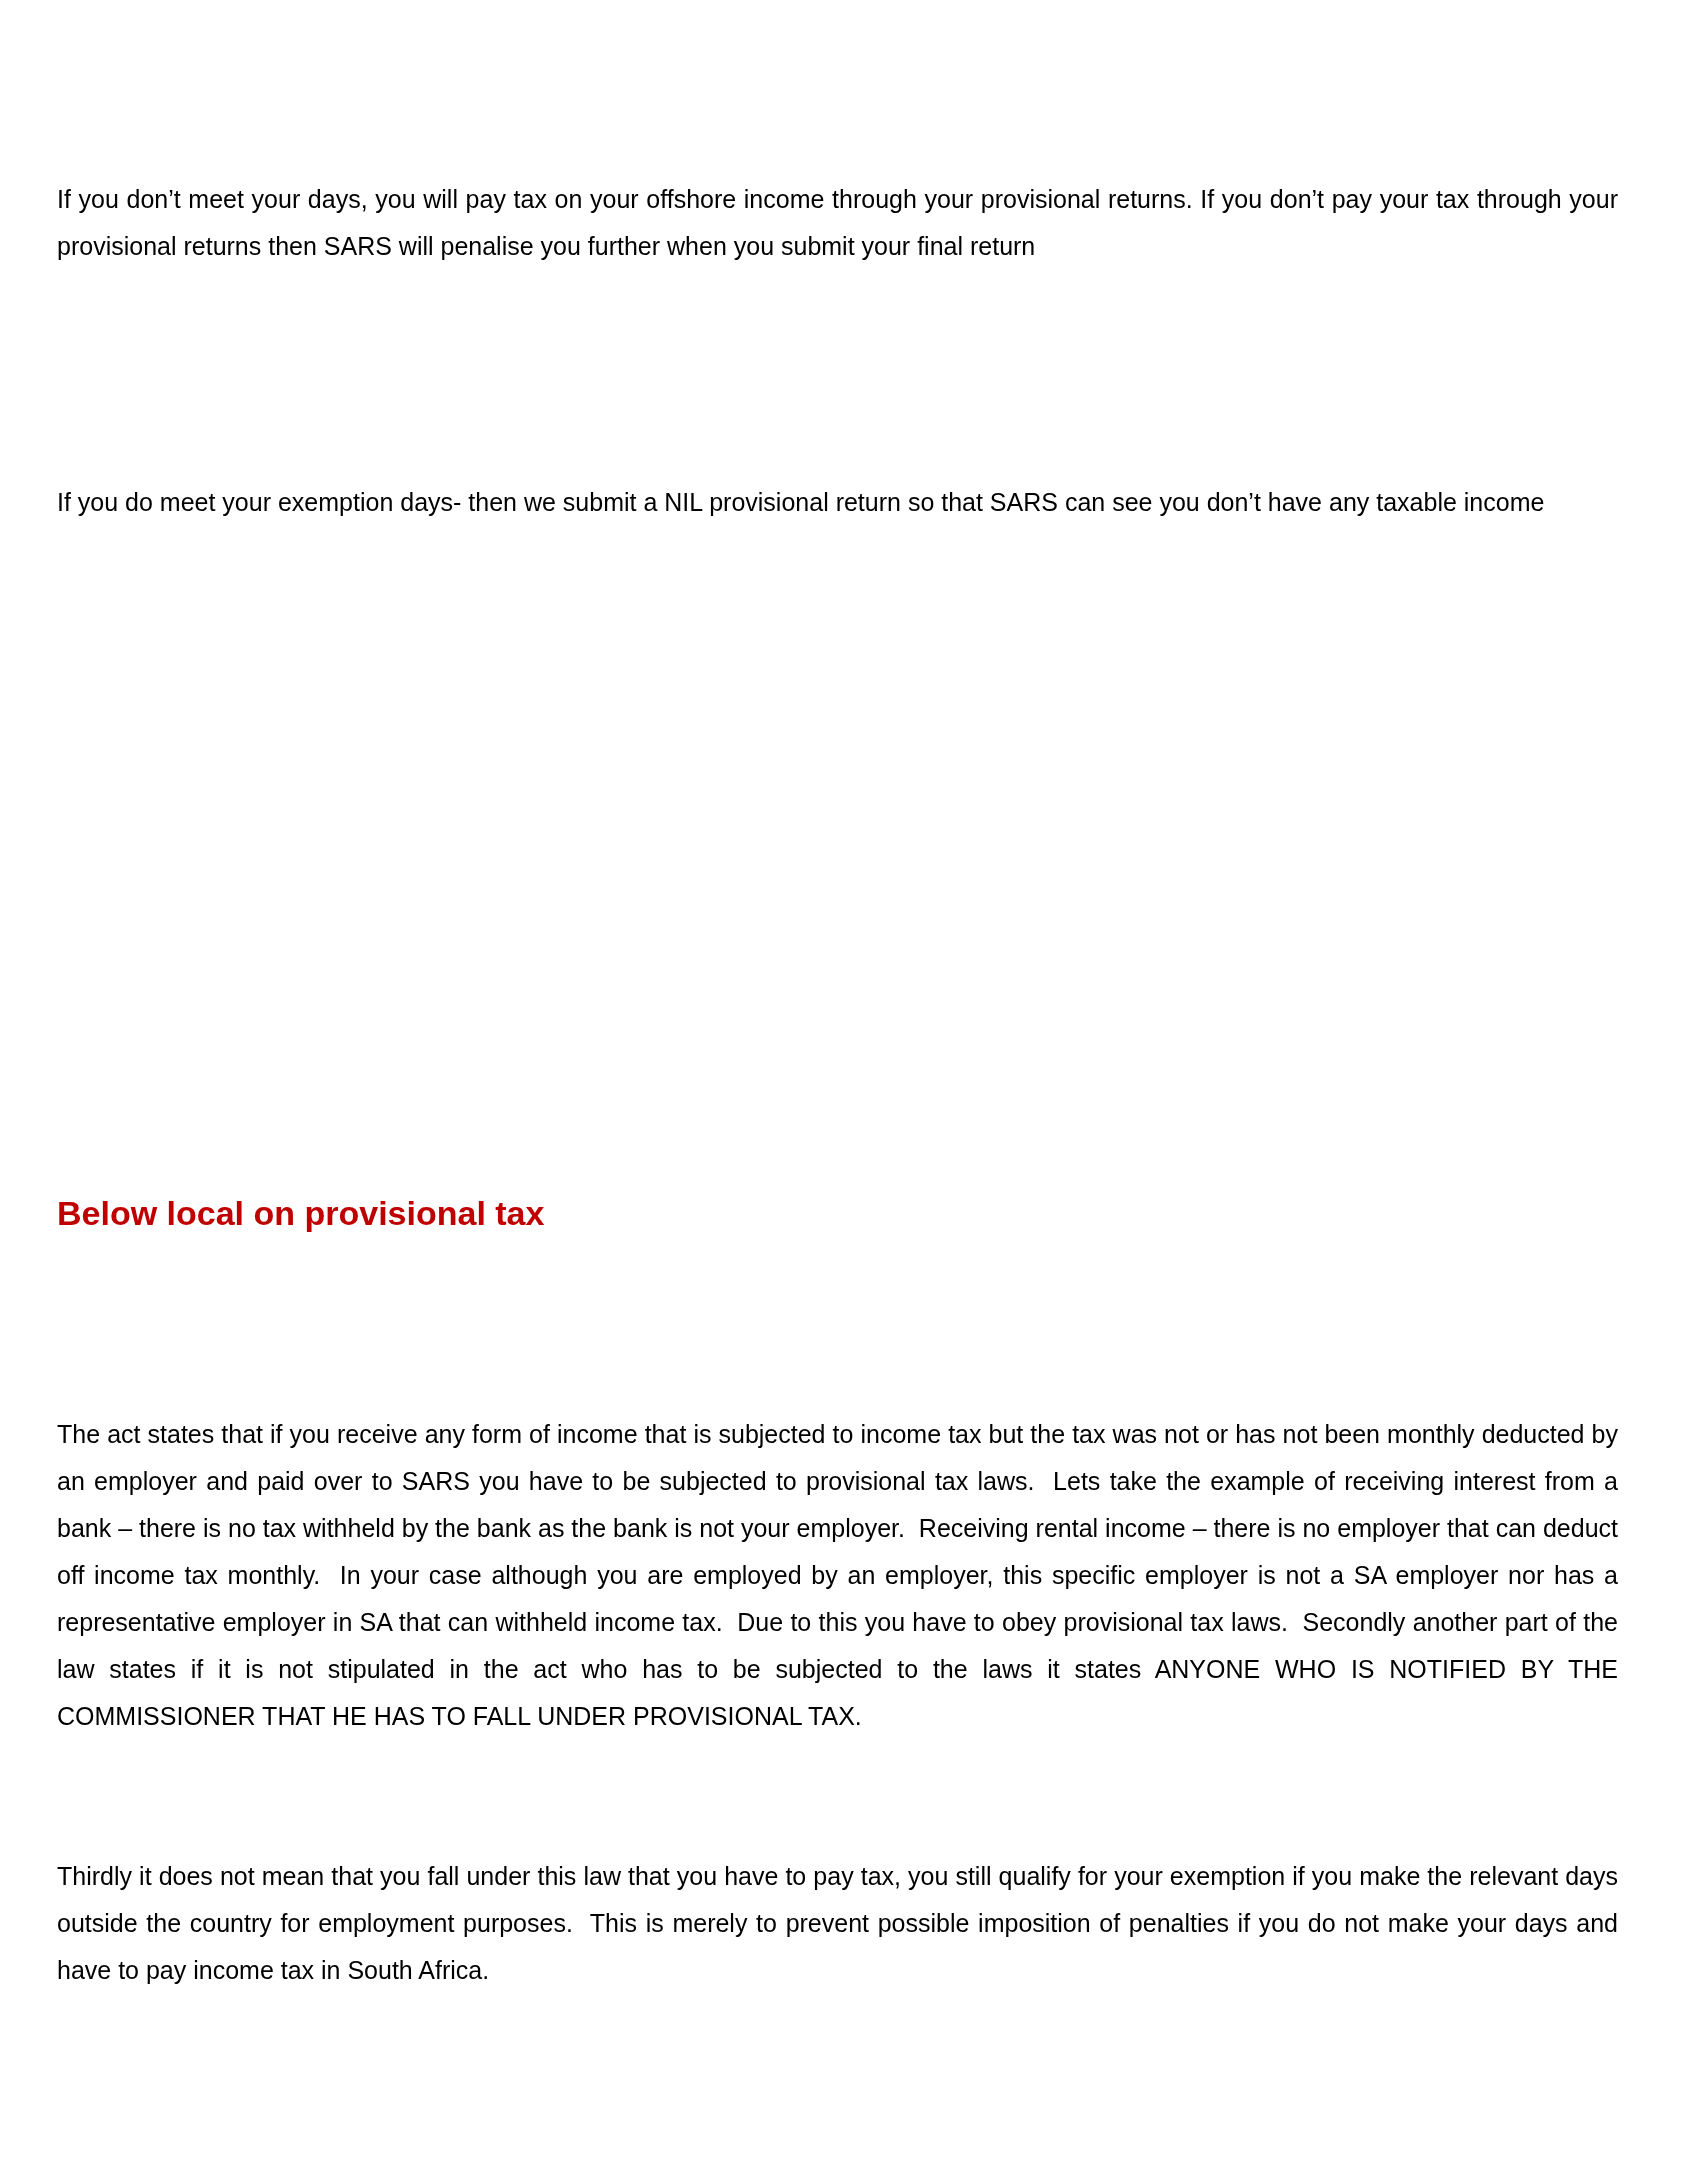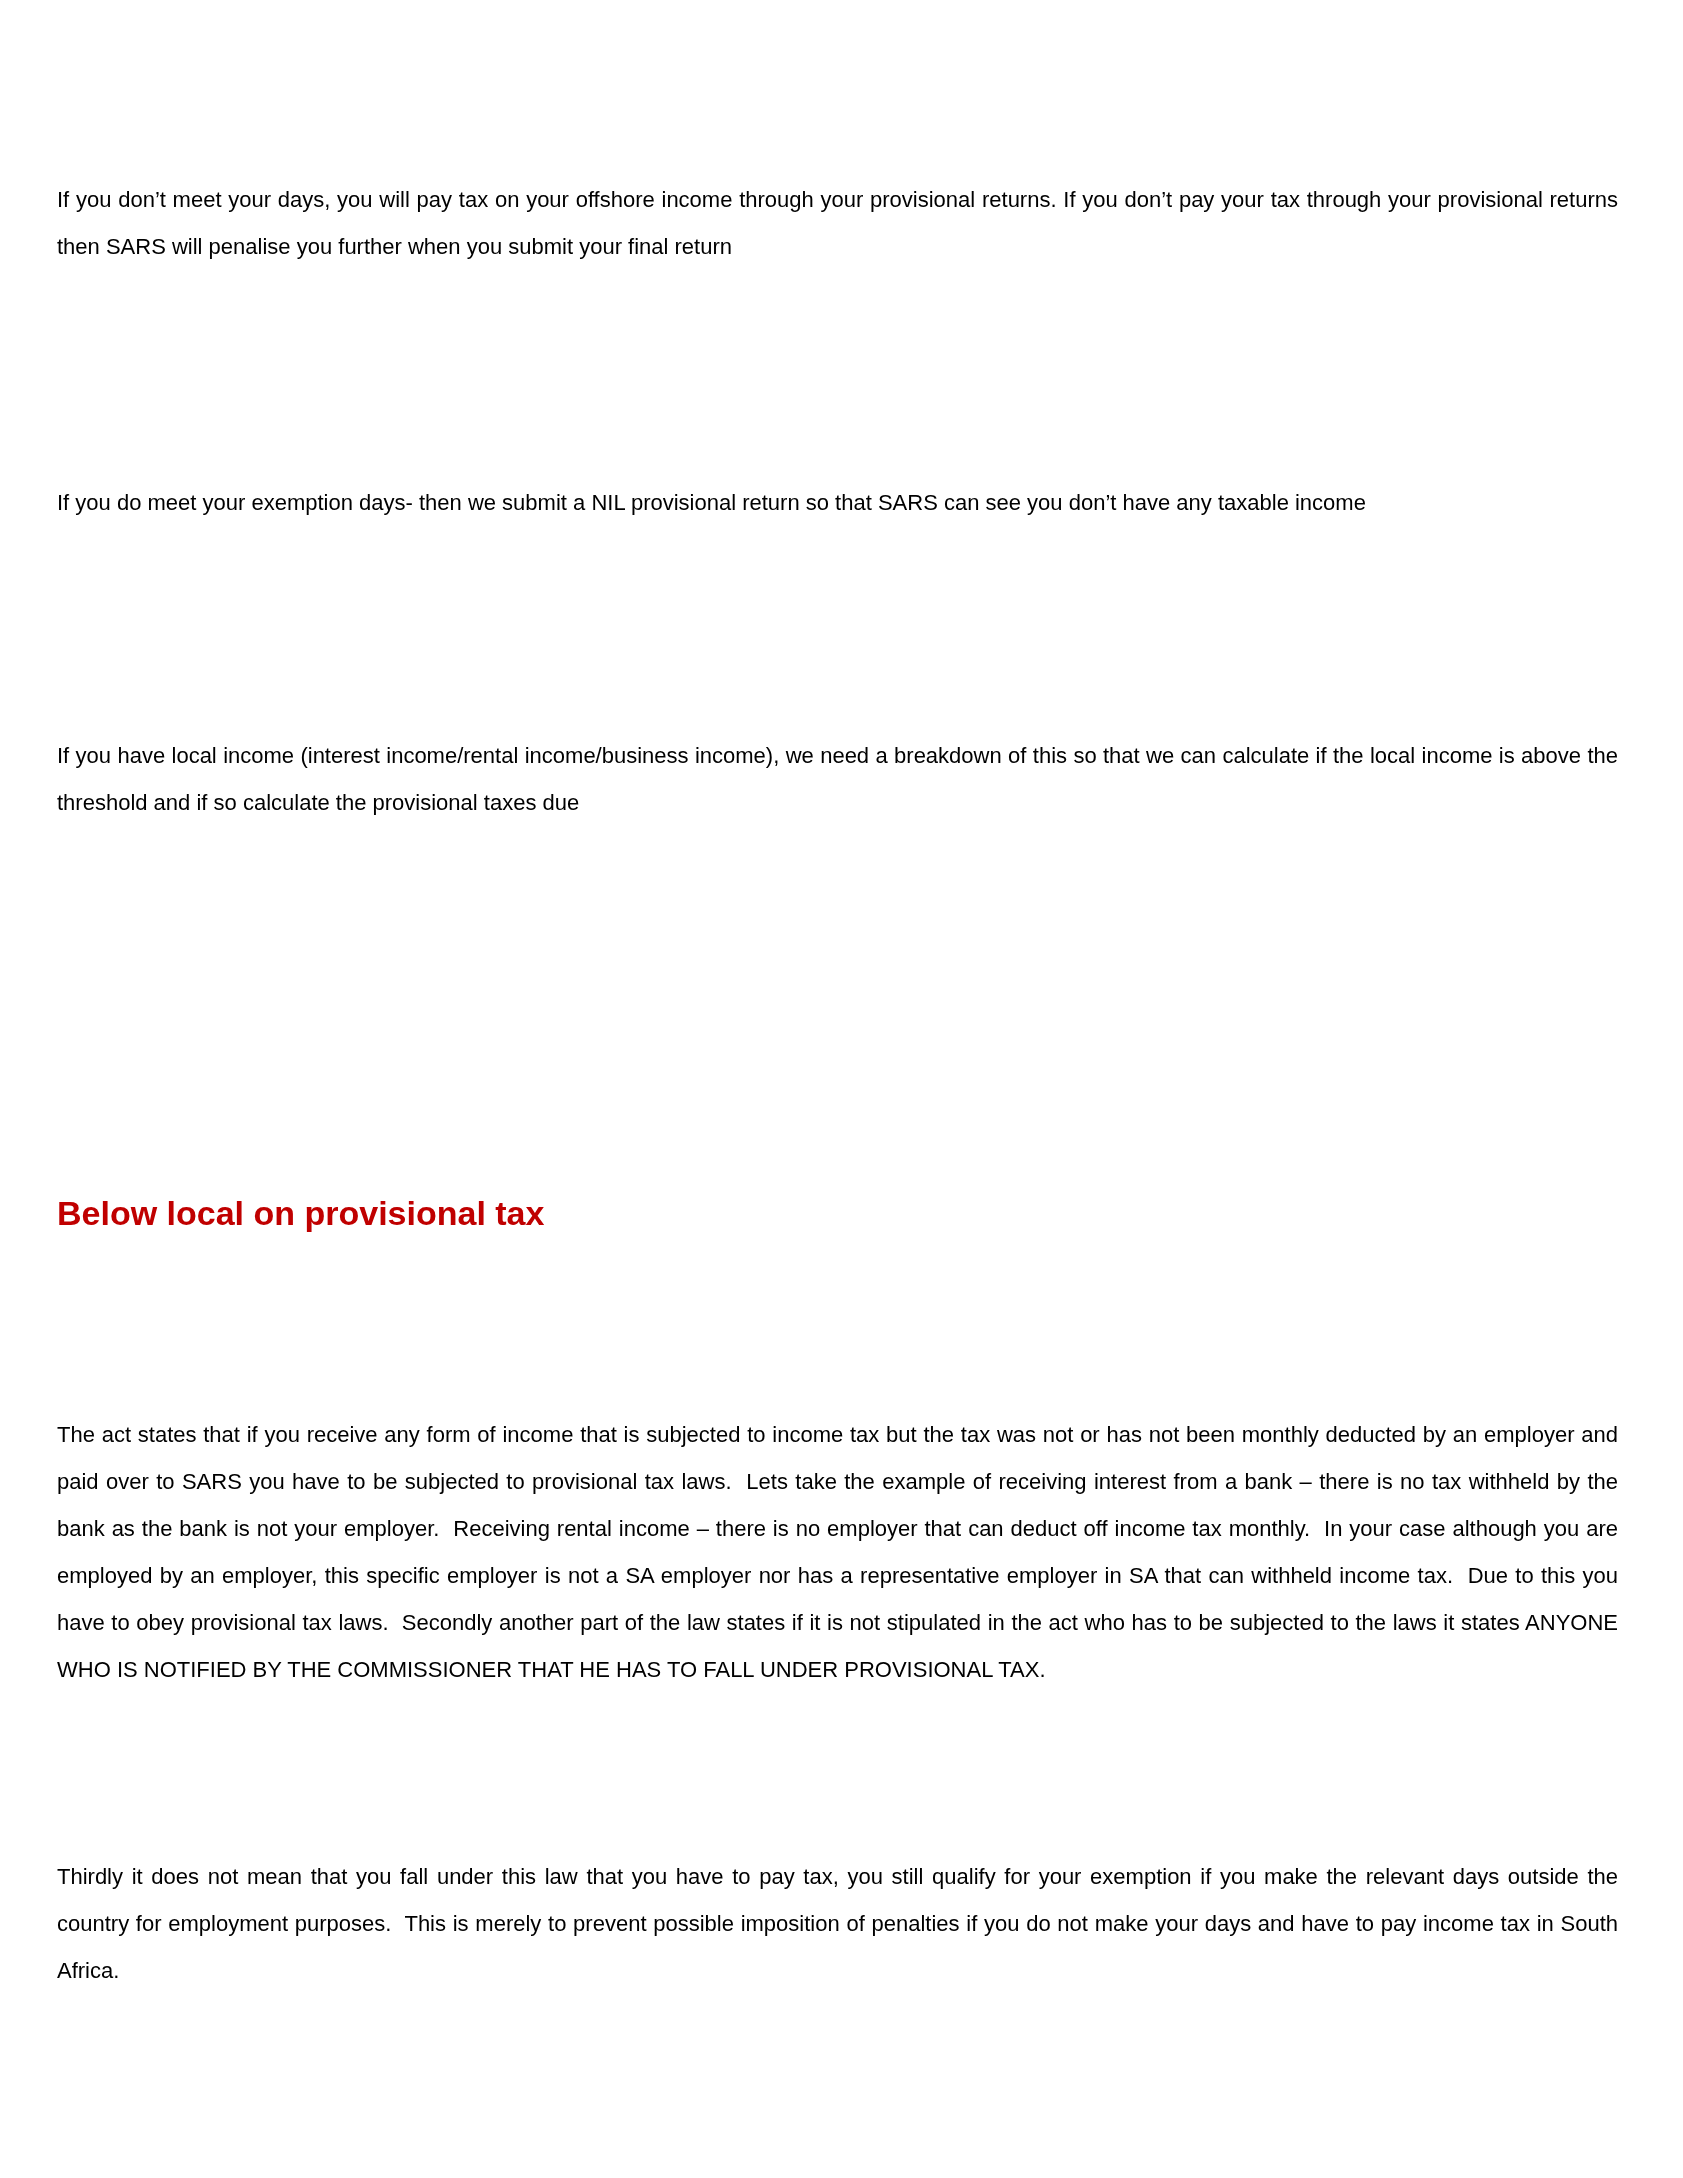--- a/index.html
+++ b/index.html
@@ -14,21 +14,21 @@
     background: #ffffff;
     font-family: "Liberation Sans", sans-serif;
     color: #000000;
     overflow: hidden;
   }
   .para {
     position: absolute;
     left: 57px;
     width: 1561px;
     margin: 0;
-    font-size: 22px;
+    font-size: 25px;
     line-height: 47px;
     text-align: justify;
     white-space: pre-wrap;
     color: #000000;
   }
   .para.p1 { top: 176px; }
   .para.p2 { top: 479px; }
   .para.p3 { top: 732px; }
   .para.p4 { top: 985px; }
   .heading {
@@ -46,21 +46,20 @@
   .para.p6 { top: 1853px; }
 </style>
 </head>
 <body>
 
 <div class="page">
   <p class="para p1">If you don’t meet your days, you will pay tax on your offshore income through your provisional returns. If you don’t pay your tax through your provisional returns then SARS will penalise you further when you submit your final return</p>
 
   <p class="para p2">If you do meet your exemption days- then we submit a NIL provisional return so that SARS can see you don’t have any taxable income</p>
 
-  <p class="para p3">If you have local income (interest income/rental income/business income), we need a breakdown of this so that we can calculate if the local income is above the threshold and if so calculate the provisional taxes due</p>
 
 
   <h1 class="heading">Below local on provisional tax</h1>
 
   <p class="para p5">The act states that if you receive any form of income that is subjected to income tax but the tax was not or has not been monthly deducted by an employer and paid over to SARS you have to be subjected to provisional tax laws.  Lets take the example of receiving interest from a bank – there is no tax withheld by the bank as the bank is not your employer.  Receiving rental income – there is no employer that can deduct off income tax monthly.  In your case although you are employed by an employer, this specific employer is not a SA employer nor has a representative employer in SA that can withheld income tax.  Due to this you have to obey provisional tax laws.  Secondly another part of the law states if it is not stipulated in the act who has to be subjected to the laws it states ANYONE WHO IS NOTIFIED BY THE COMMISSIONER THAT HE HAS TO FALL UNDER PROVISIONAL TAX.</p>
 
   <p class="para p6">Thirdly it does not mean that you fall under this law that you have to pay tax, you still qualify for your exemption if you make the relevant days outside the country for employment purposes.  This is merely to prevent possible imposition of penalties if you do not make your days and have to pay income tax in South Africa.</p>
 </div>
 
 

